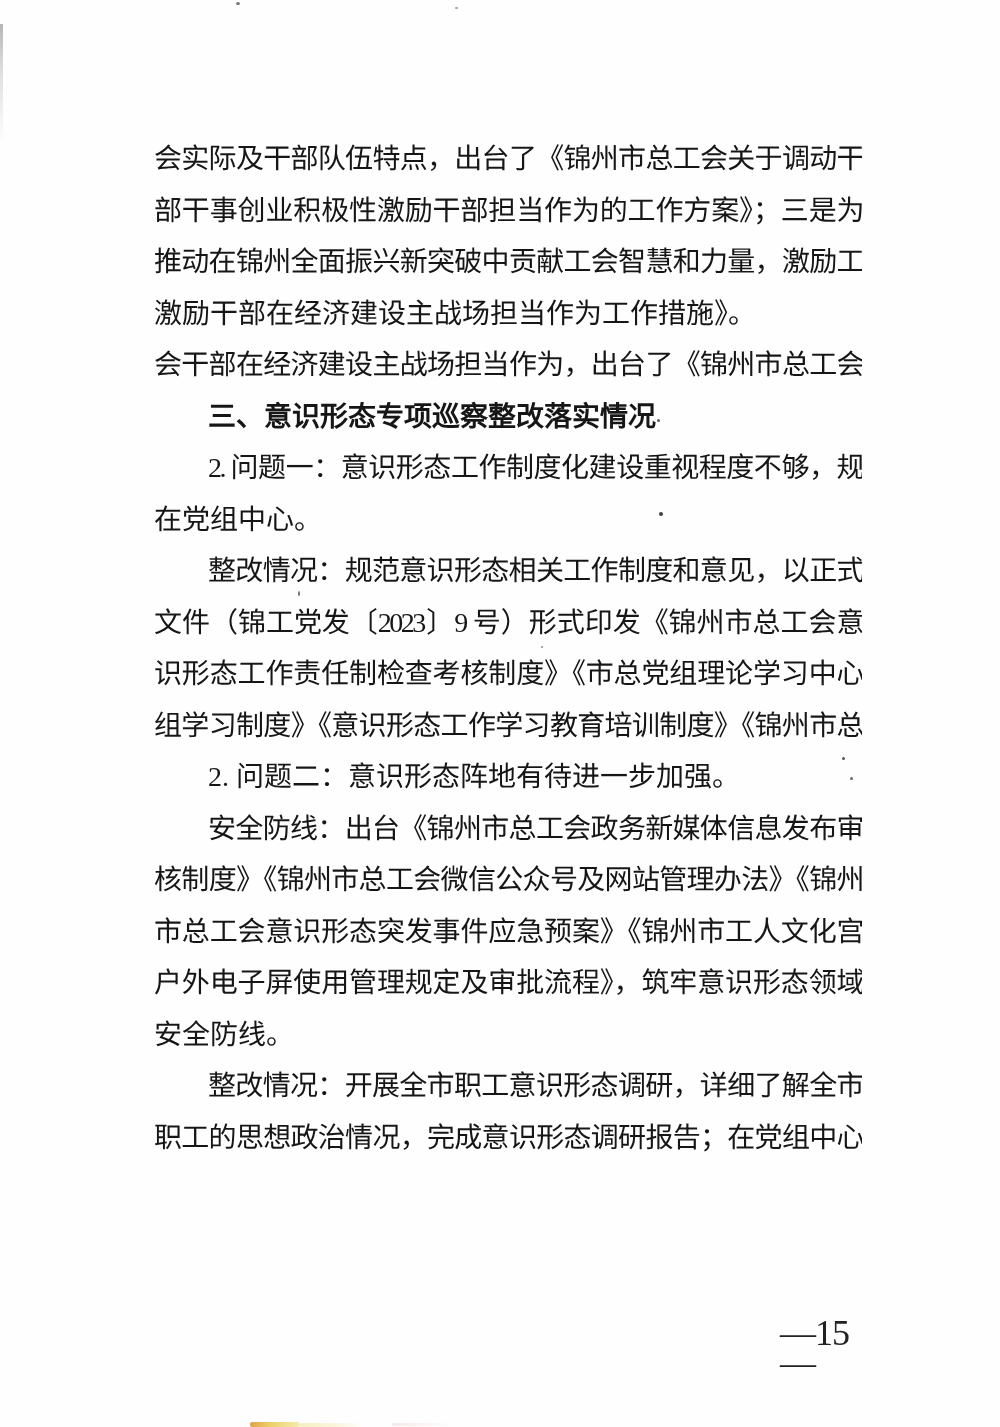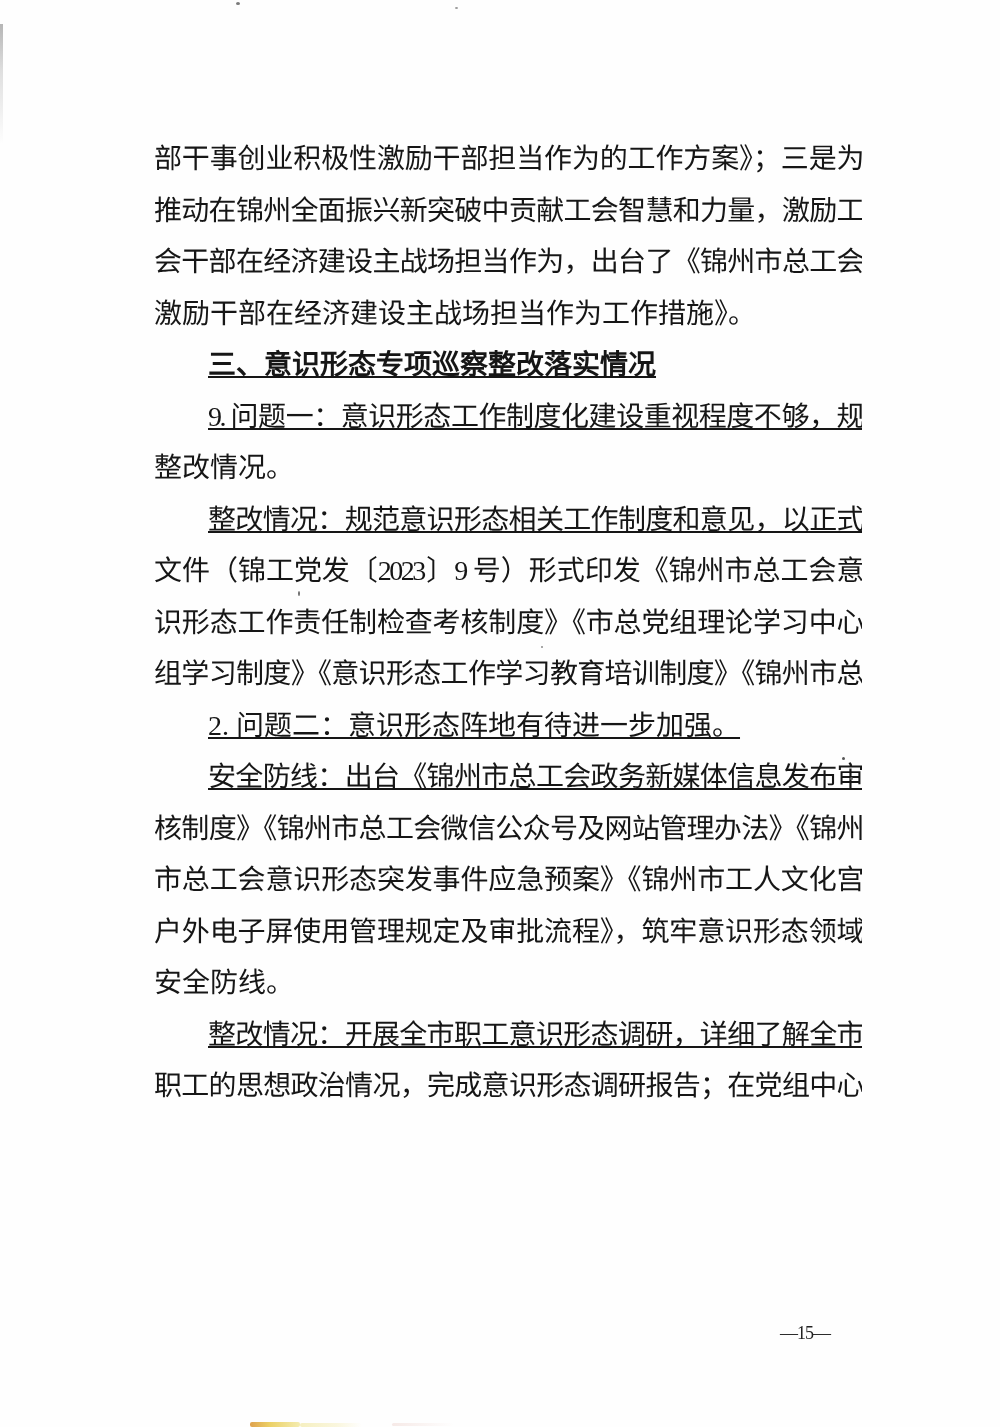--- a/index.html
+++ b/index.html
@@ -35,33 +35,33 @@
   .line.fill {
     text-align: justify;
     letter-spacing: -2.5px;
   }
   .line.fill::after {
     content: "";
     display: inline-block;
     width: 100%;
     height: 0;
   }
-  .line.indent { padding-left: 54px; text-decoration: underline; }
+  .line.indent { padding-left: 54px; }
   .line.indent.fill { width: 654px; }
   .para.heading .line {
     font-family: "DejaVu Sans", "Liberation Sans", sans-serif;
     font-weight: 700;
     letter-spacing: 0;
   }
   .page-number {
     position: absolute;
     top: 1318px;
     left: 780px;
     width: 90px;
-    font-size: 18px;
+    font-size: 36px;
     line-height: 30px;
     letter-spacing: -1px;
     color: #222;
     text-align: left;
     font-family: "Liberation Serif", "DejaVu Serif", serif;
   }
   
   .speck {
     position: absolute;
     border-radius: 50%;
@@ -99,31 +99,32 @@
     opacity: .55;
   }
 </style>
 </head>
 <body>
 
 <div class="page">
 
   <div class="doc-body">
       <div class="para body">
+        <div class="line fill">会实际及干部队伍特点，出台了《锦州市总工会关于调动干</div>
         <div class="line fill">部干事创业积极性激励干部担当作为的工作方案》；三是为</div>
         <div class="line fill">推动在锦州全面振兴新突破中贡献工会智慧和力量，激励工</div>
+        <div class="line">激励干部在经济建设主战场担当作为工作措施》。</div>
         <div class="line fill">会干部在经济建设主战场担当作为，出台了《锦州市总工会</div>
-        <div class="line">激励干部在经济建设主战场担当作为工作措施》。</div>
       </div>
       <div class="para heading">
         <div class="line indent">三、意识形态专项巡察整改落实情况</div>
       </div>
       <div class="para body">
-        <div class="line indent fill">9. 问题一：意识形态工作制度化建设重视程度不够，规</div>
-        <div class="line">整改情况。</div>
+        <div class="line indent fill">2. 问题一：意识形态工作制度化建设重视程度不够，规</div>
+        <div class="line">在党组中心。</div>
       </div>
       <div class="para body">
         <div class="line indent fill">整改情况：规范意识形态相关工作制度和意见，以正式</div>
         <div class="line fill">文件（锦工党发〔2023〕9 号）形式印发《锦州市总工会意</div>
         <div class="line fill">识形态工作责任制检查考核制度》《市总党组理论学习中心</div>
         <div class="line fill">组学习制度》《意识形态工作学习教育培训制度》《锦州市总</div>
       </div>
       <div class="para body">
         <div class="line indent">2. 问题二：意识形态阵地有待进一步加强。</div>
       </div>

